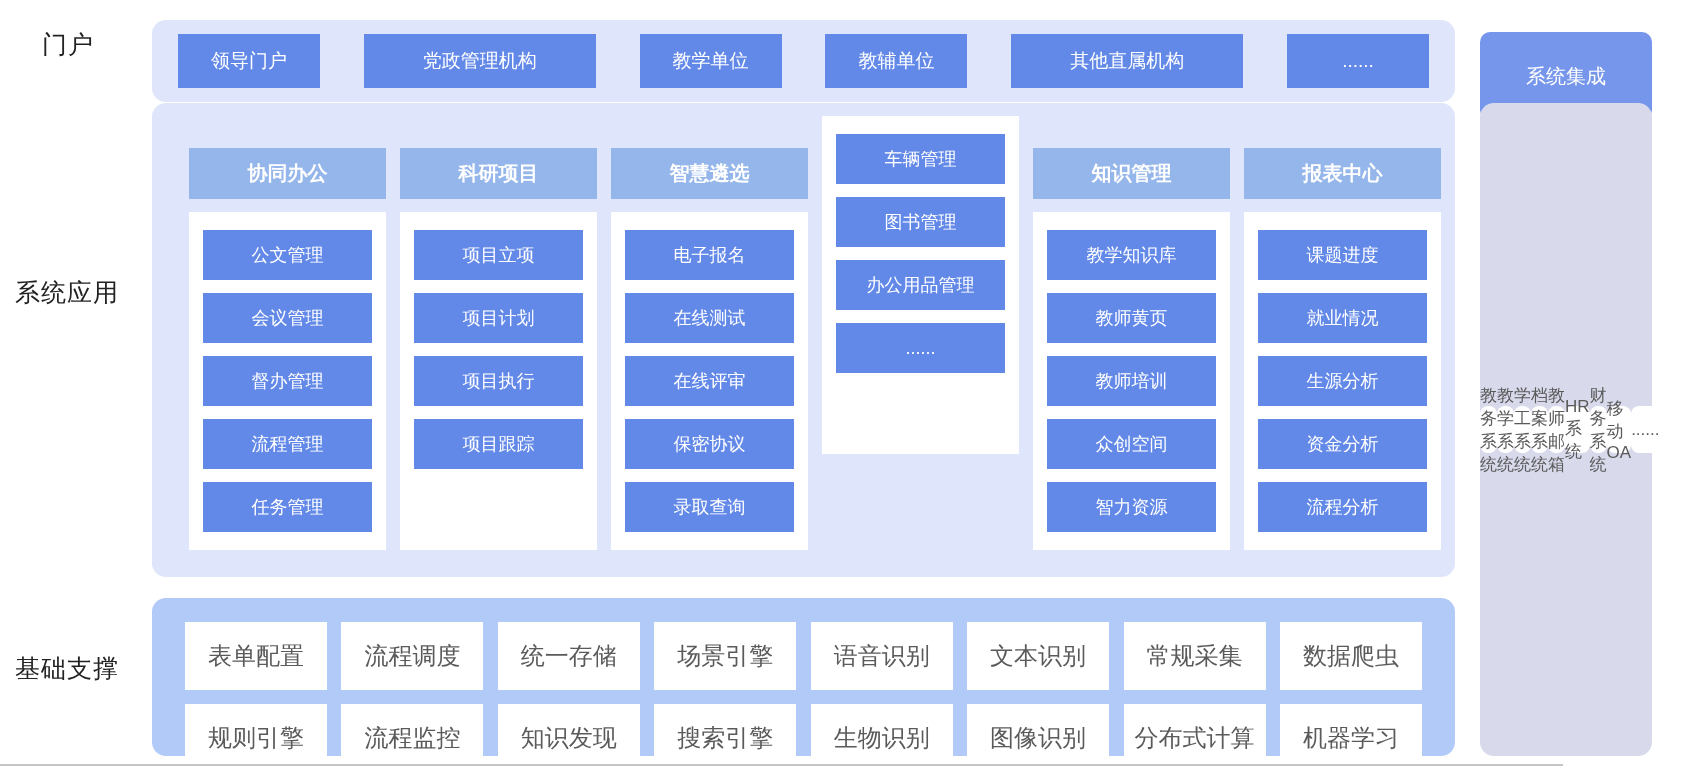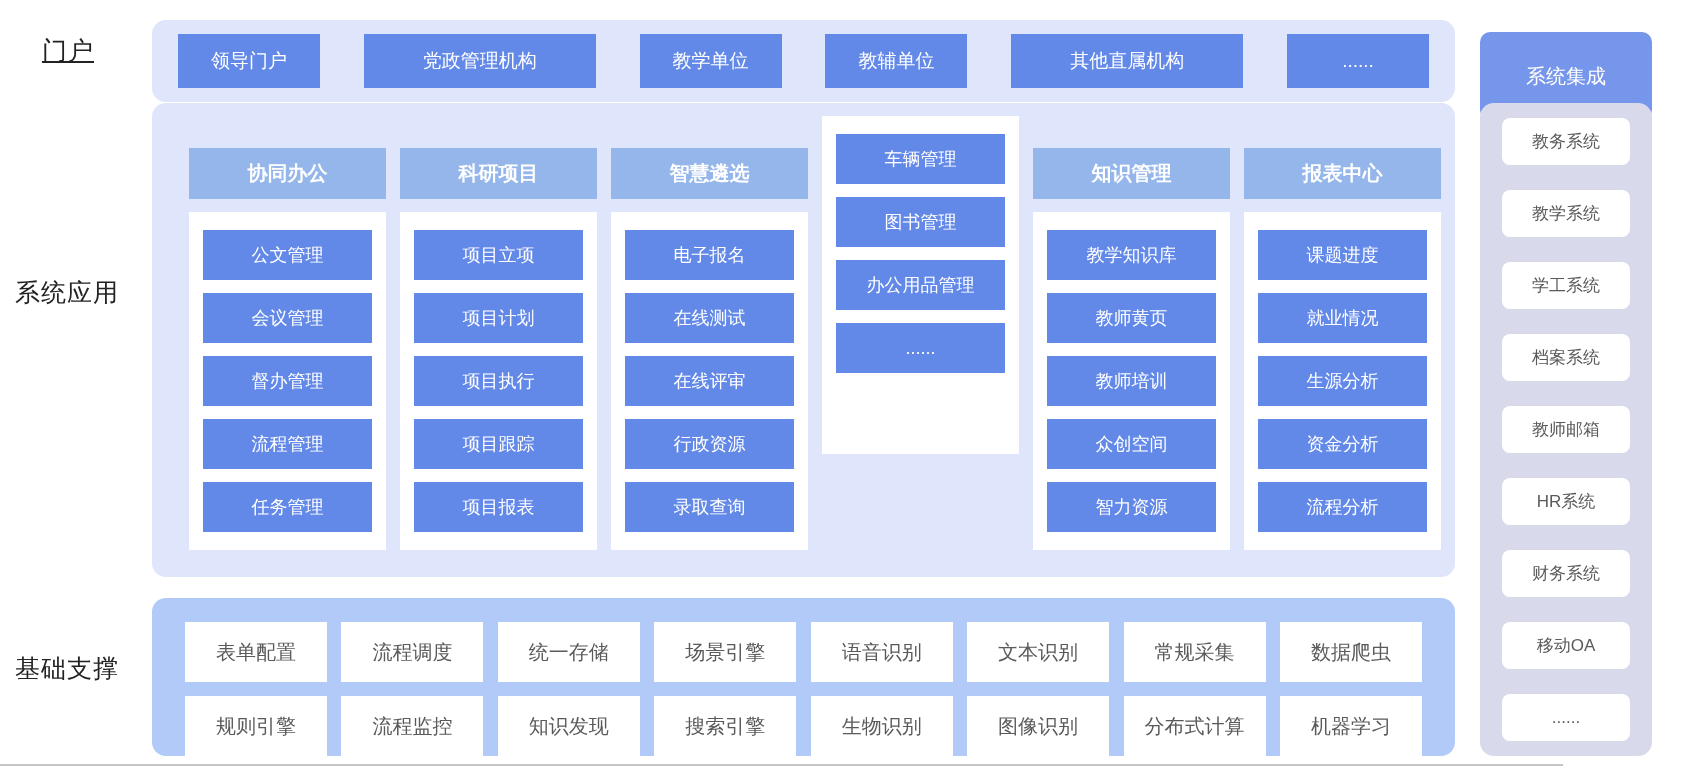--- a/index.html
+++ b/index.html
@@ -40,37 +40,37 @@
     display: flex; flex-direction: column; }
   .app-item { height: 50px; margin-bottom: 13px; background: #6389E8; color: #ffffff;
     font-size: 18px; display: flex; align-items: center; justify-content: center; }
   .app-item:last-child { margin-bottom: 0; }
 
   
   #foundation-panel { left: 152px; top: 598px; width: 1303px; height: 158px;
     display: flex; flex-direction: column; padding: 24px 33px 12px; }
   .fnd-row { display: flex; justify-content: space-between; }
   .fnd-row + .fnd-row { margin-top: 14px; }
-  .fnd-cell { width: 142px; height: 60px; background: #ffffff; color: #5a5a5a;
-    font-size: 20px; display: flex; align-items: center; justify-content: center; }
+  .fnd-cell { width: 142px; height: 68px; background: #ffffff; color: #5a5a5a;
+    font-size: 24px; display: flex; align-items: center; justify-content: center; }
 
   
   #integration-sidebar { left: 1480px; top: 103px; width: 172px; height: 653px;
-    display: flex; flex-direction: column; align-items: center; justify-content: space-between;
+    display: flex; flex-direction: row; align-items: center; justify-content: space-between;
     padding: 15px 0; }
   .sys-cell { width: 128px; height: 47px; background: #ffffff; border-radius: 8px;
     color: #5a5a5a; font-size: 17px; display: flex; align-items: center; justify-content: center; }
 
   
   #footer-line { position: absolute; left: 0; top: 764px; width: 1563px; height: 2px; background: #c6c6c6; }
 </style>
 </head>
 <body>
 
-<div class="rail-label" style="left:42px; top:34px;text-decoration:underline;">门户</div>
+<div class="rail-label" style="left:42px; top:28px;">门户</div>
 <div class="rail-label" style="left:15px; top:276px;">系统应用</div>
 <div class="rail-label" style="left:15px; top:652px;">基础支撑</div>
 
 <div id="portal-panel" class="panel panel-light">
   <div class="portal-btn">领导门户</div>
   <div class="portal-btn wide">党政管理机构</div>
   <div class="portal-btn">教学单位</div>
   <div class="portal-btn">教辅单位</div>
   <div class="portal-btn wide">其他直属机构</div>
   <div class="portal-btn">......</div>
@@ -92,31 +92,30 @@
       </div>
     </div>
 
     <div class="app-col">
       <div class="app-col-header">科研项目</div>
       <div class="app-card">
         <div class="app-item">项目立项</div>
         <div class="app-item">项目计划</div>
         <div class="app-item">项目执行</div>
         <div class="app-item">项目跟踪</div>
-        <div class="app-item">项目报表</div>
       </div>
     </div>
 
     <div class="app-col">
       <div class="app-col-header">智慧遴选</div>
       <div class="app-card">
         <div class="app-item">电子报名</div>
         <div class="app-item">在线测试</div>
         <div class="app-item">在线评审</div>
-        <div class="app-item">行政资源</div>
+        <div class="app-item">保密协议</div>
         <div class="app-item">录取查询</div>
       </div>
     </div>
 
     <div class="app-col">
       <div class="app-card">
         <div class="app-item">车辆管理</div>
         <div class="app-item">图书管理</div>
         <div class="app-item">办公用品管理</div>
         <div class="app-item">......</div>

